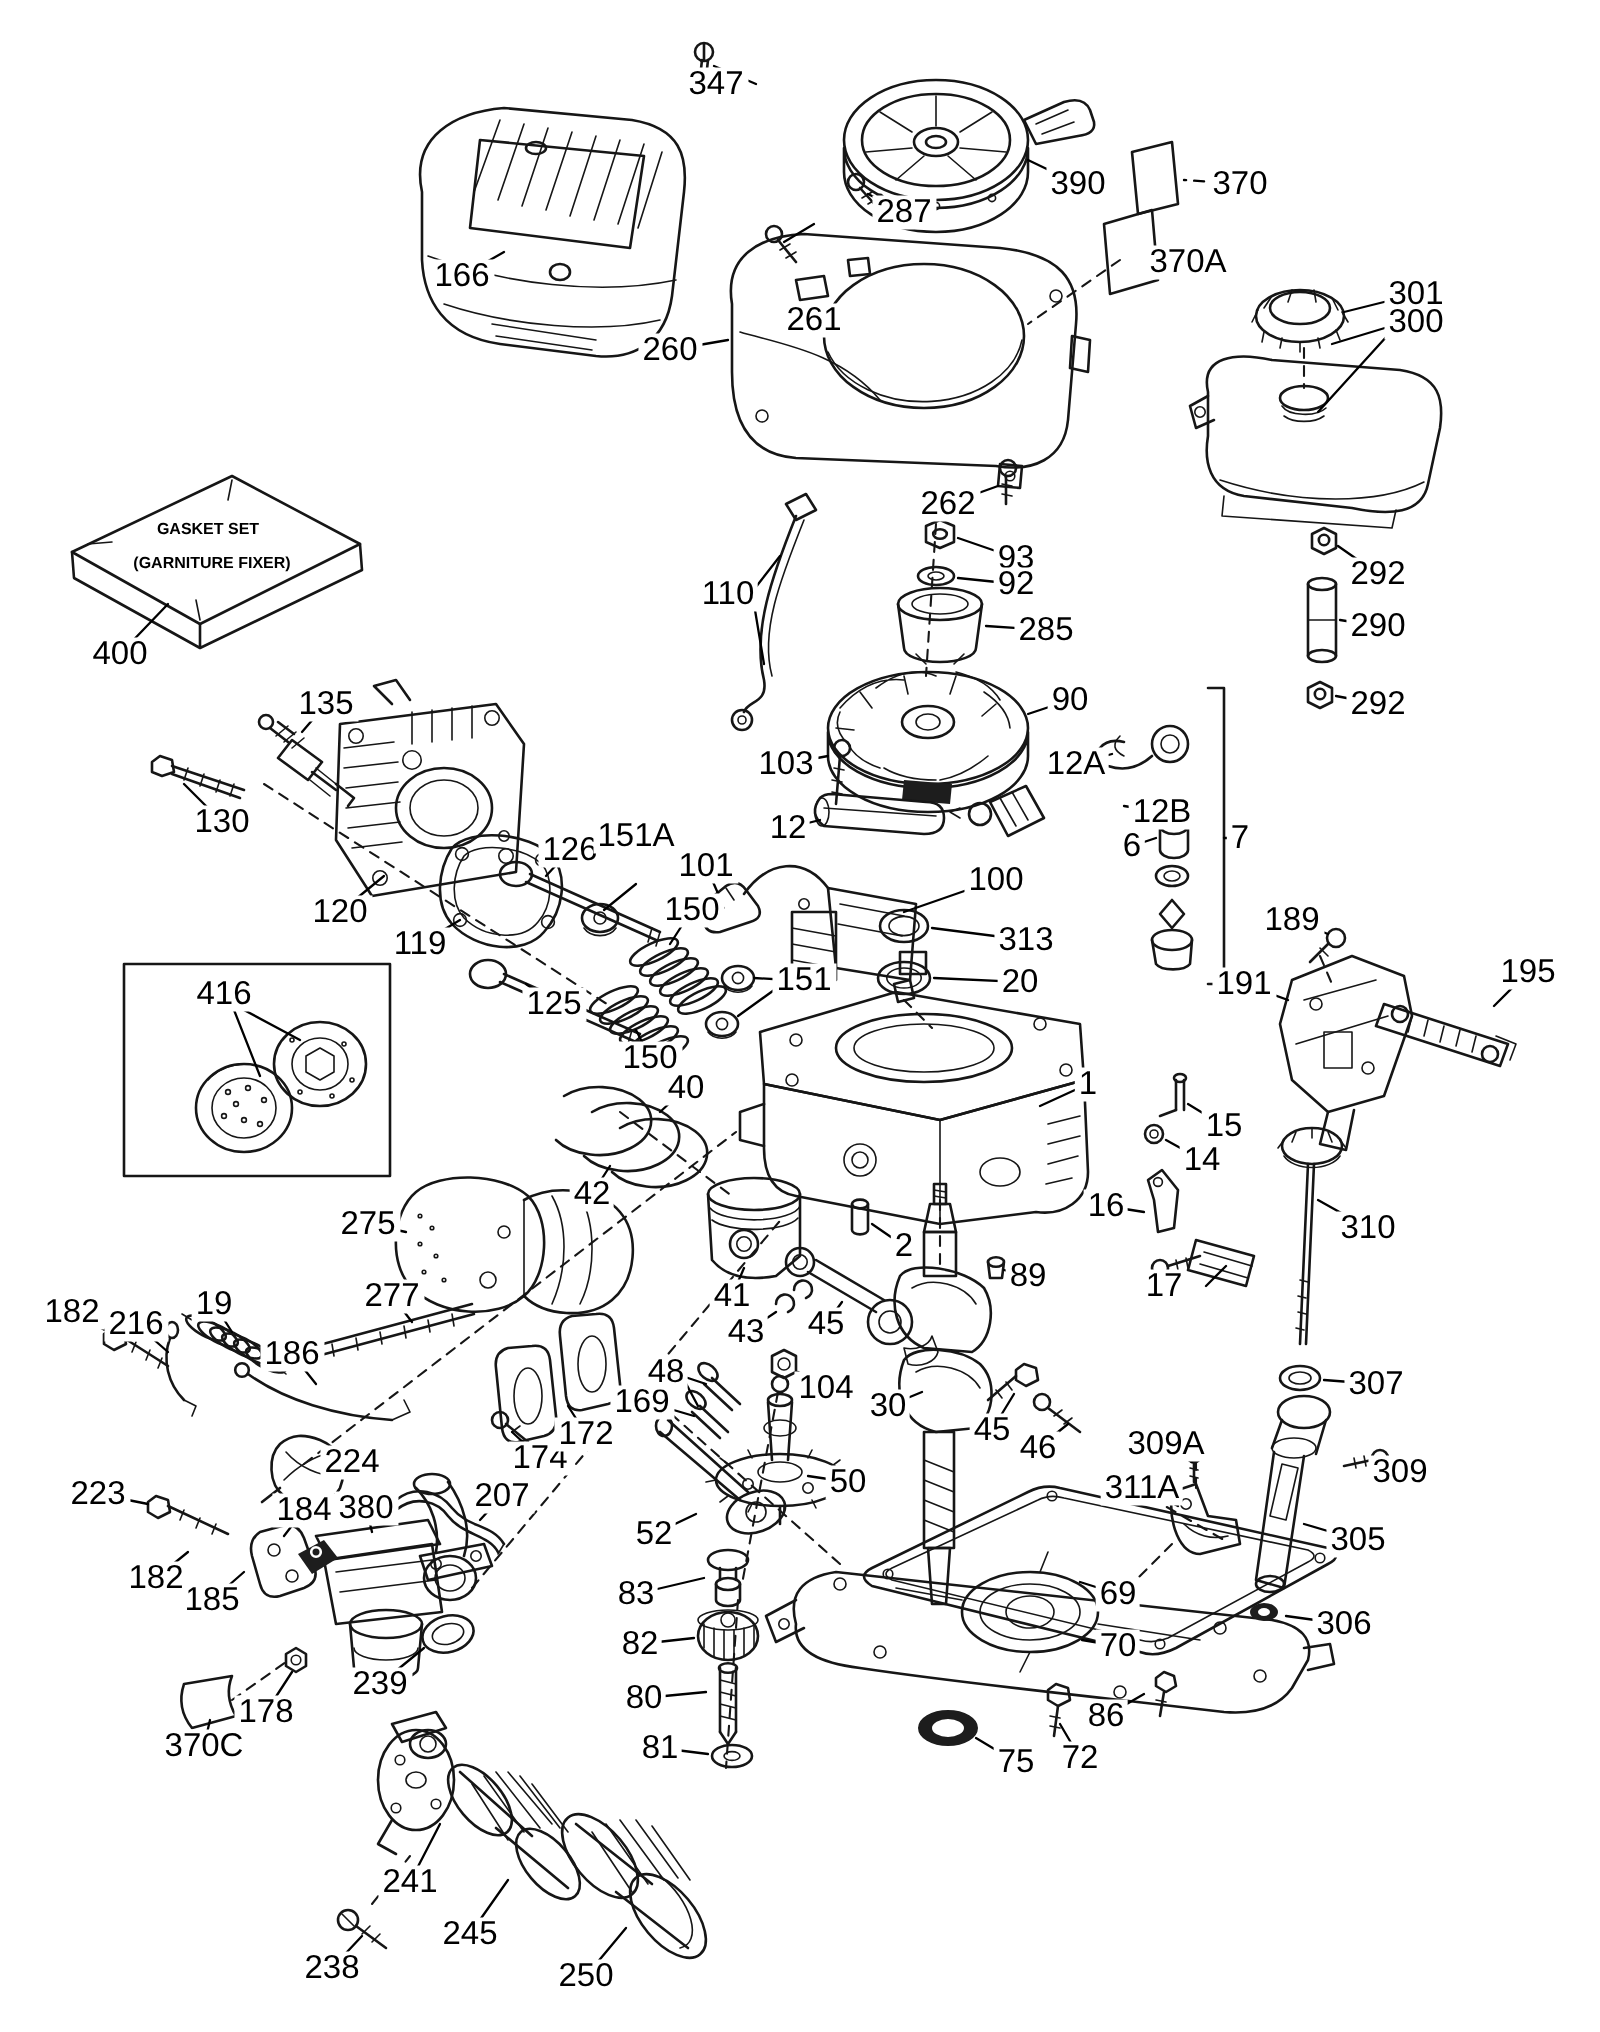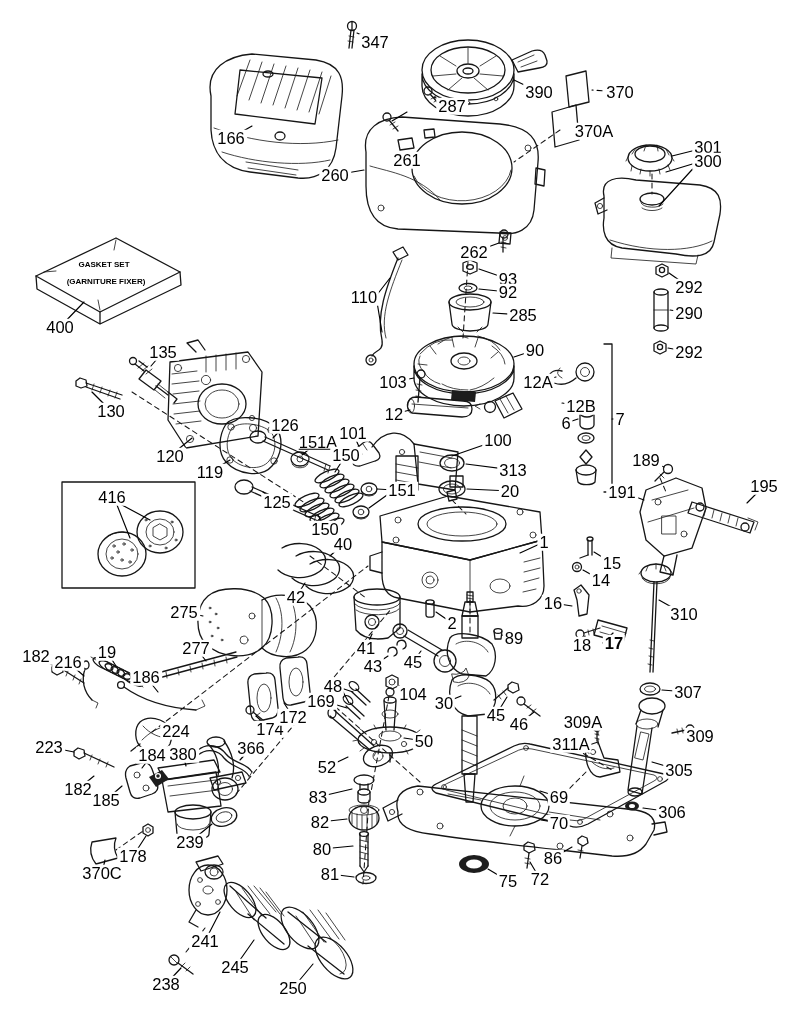--- a/index.html
+++ b/index.html
@@ -831,21 +831,21 @@
         <line x1="672" y1="812" x2="643" y2="808" class="ldr"></line>
         <line x1="688" y1="692" x2="662" y2="690" class="ldr"></line>
         <line x1="205" y1="941" x2="220" y2="912" class="ldr"></line>
         <line x1="166" y1="984" x2="181" y2="968" class="ldr"></line>
         <line x1="235" y1="967" x2="254" y2="940" class="ldr"></line>
         <line x1="293" y1="988" x2="313" y2="964" class="ldr"></line>
       </g>
 </svg>
 
 <div class="callout-layer">
-      <div class="callout" style="left: 375px; top: 42px;">347</div>
+      <div class="callout" style="left: 358px; top: 42px;">347</div>
       <div class="callout" style="left: 231px; top: 138px;">166</div>
       <div class="callout" style="left: 539px; top: 92px;">390</div>
       <div class="callout" style="left: 452px; top: 106px;">287</div>
       <div class="callout" style="left: 407px; top: 112px; margin-top: 48px;">261</div>
       <div class="callout" style="left: 620px; top: 92px;">370</div>
       <div class="callout" style="left: 594px; top: 131px;">370A</div>
       <div class="callout" style="left: 335px; top: 175px;">260</div>
       <div class="callout" style="left: 708px; top: 147px;">301</div>
       <div class="callout" style="left: 708px; top: 161px;">300</div>
       <div class="callout" style="left: 474px; top: 252px;">262</div>
@@ -862,21 +862,21 @@
       <div class="callout" style="left: 538px; top: 382px;">12A</div>
       <div class="callout" style="left: 394px; top: 414px;">12</div>
       <div class="callout" style="left: 581px; top: 406px;">12B</div>
       <div class="callout" style="left: 566px; top: 423px;">6</div>
       <div class="callout" style="left: 620px; top: 419px;">7</div>
       <div class="callout" style="left: 163px; top: 352px;">135</div>
       <div class="callout" style="left: 111px; top: 411px;">130</div>
       <div class="callout" style="left: 170px; top: 456px;">120</div>
       <div class="callout" style="left: 210px; top: 472px;">119</div>
       <div class="callout" style="left: 285px; top: 425px;">126</div>
-      <div class="callout" style="left: 318px; top: 442px; text-decoration: underline;">151A</div>
+      <div class="callout" style="left: 318px; top: 418px;">151A</div>
       <div class="callout" style="left: 346px; top: 455px;">150</div>
       <div class="callout" style="left: 353px; top: 433px;">101</div>
       <div class="callout" style="left: 277px; top: 502px;">125</div>
       <div class="callout" style="left: 402px; top: 490px;">151</div>
       <div class="callout" style="left: 325px; top: 529px;">150</div>
       <div class="callout" style="left: 343px; top: 544px;">40</div>
       <div class="callout" style="left: 112px; top: 497px;">416</div>
       <div class="callout" style="left: 296px; top: 597px;">42</div>
       <div class="callout" style="left: 498px; top: 440px;">100</div>
       <div class="callout" style="left: 513px; top: 470px;">313</div>
@@ -885,35 +885,35 @@
       <div class="callout" style="left: 646px; top: 460px;">189</div>
       <div class="callout" style="left: 622px; top: 492px;">191</div>
       <div class="callout" style="left: 764px; top: 486px;">195</div>
       <div class="callout" style="left: 612px; top: 563px;">15</div>
       <div class="callout" style="left: 601px; top: 580px;">14</div>
       <div class="callout" style="left: 684px; top: 614px;">310</div>
       <div class="callout" style="left: 184px; top: 612px;">275</div>
       <div class="callout" style="left: 196px; top: 648px;">277</div>
       <div class="callout" style="left: 553px; top: 603px;">16</div>
       <div class="callout" style="left: 582px; top: 645px;">18</div>
-      <div class="callout" style="left: 614px; top: 643px; font-weight: bold;">17</div>
+      <div class="callout" style="left: 582px; top: 643px;">17</div>
       <div class="callout" style="left: 366px; top: 648px; text-align: center;">41</div>
       <div class="callout" style="left: 373px; top: 666px;">43</div>
       <div class="callout" style="left: 413px; top: 662px;">45</div>
       <div class="callout" style="left: 452px; top: 623px;">2</div>
       <div class="callout" style="left: 514px; top: 638px;">89</div>
       <div class="callout" style="left: 36px; top: 656px;">182</div>
       <div class="callout" style="left: 68px; top: 662px;">216</div>
       <div class="callout" style="left: 107px; top: 652px;">19</div>
       <div class="callout" style="left: 146px; top: 677px;">186</div>
       <div class="callout" style="left: 176px; top: 731px;">224</div>
       <div class="callout" style="left: 49px; top: 747px;">223</div>
       <div class="callout" style="left: 270px; top: 729px;">174</div>
       <div class="callout" style="left: 293px; top: 717px;">172</div>
-      <div class="callout" style="left: 251px; top: 748px;">366</div>
+      <div class="callout" style="left: 251px; top: 748px;">207</div>
       <div class="callout" style="left: 152px; top: 755px;">184</div>
       <div class="callout" style="left: 183px; top: 754px;">380</div>
       <div class="callout" style="left: 106px; top: 800px;">185</div>
       <div class="callout" style="left: 78px; top: 789px;">182</div>
       <div class="callout" style="left: 190px; top: 842px;">239</div>
       <div class="callout" style="left: 133px; top: 856px;">178</div>
       <div class="callout" style="left: 102px; top: 873px;">370C</div>
       <div class="callout" style="left: 321px; top: 701px;">169</div>
       <div class="callout" style="left: 333px; top: 686px;">48</div>
       <div class="callout" style="left: 413px; top: 694px;">104</div>

